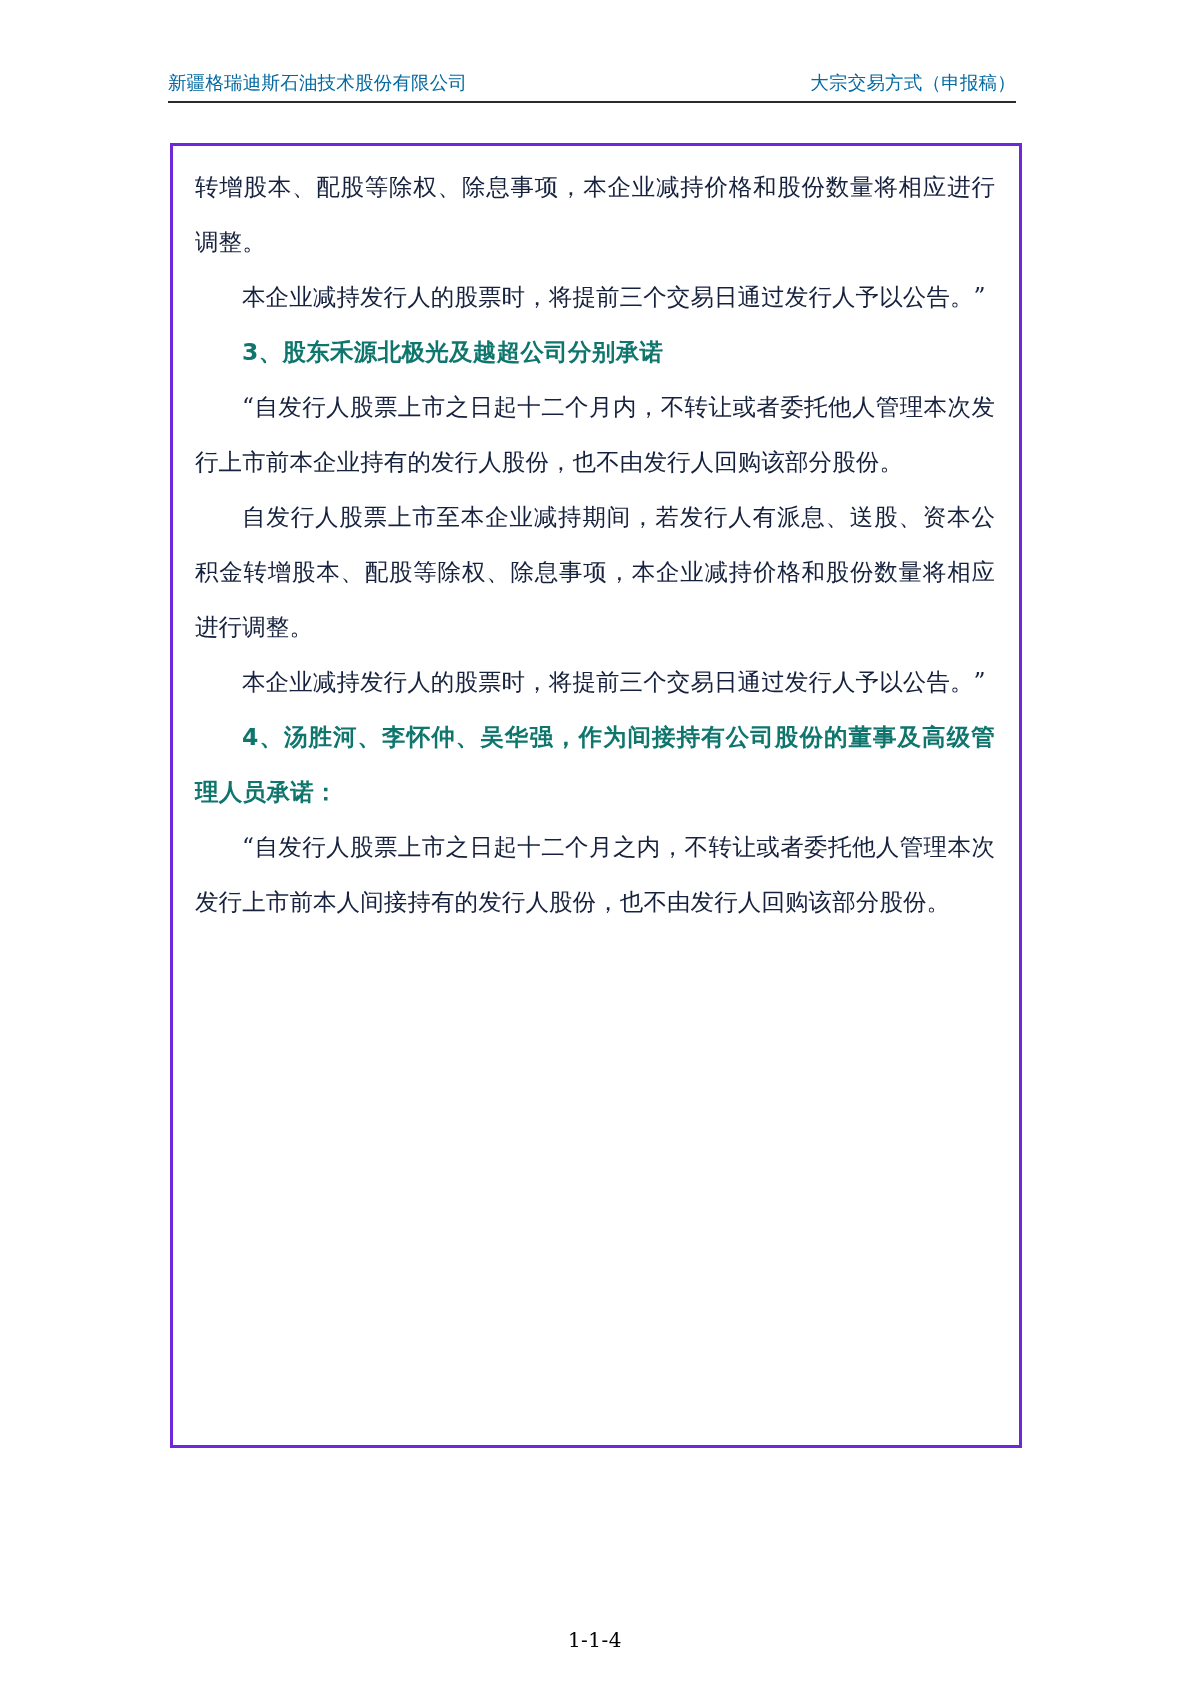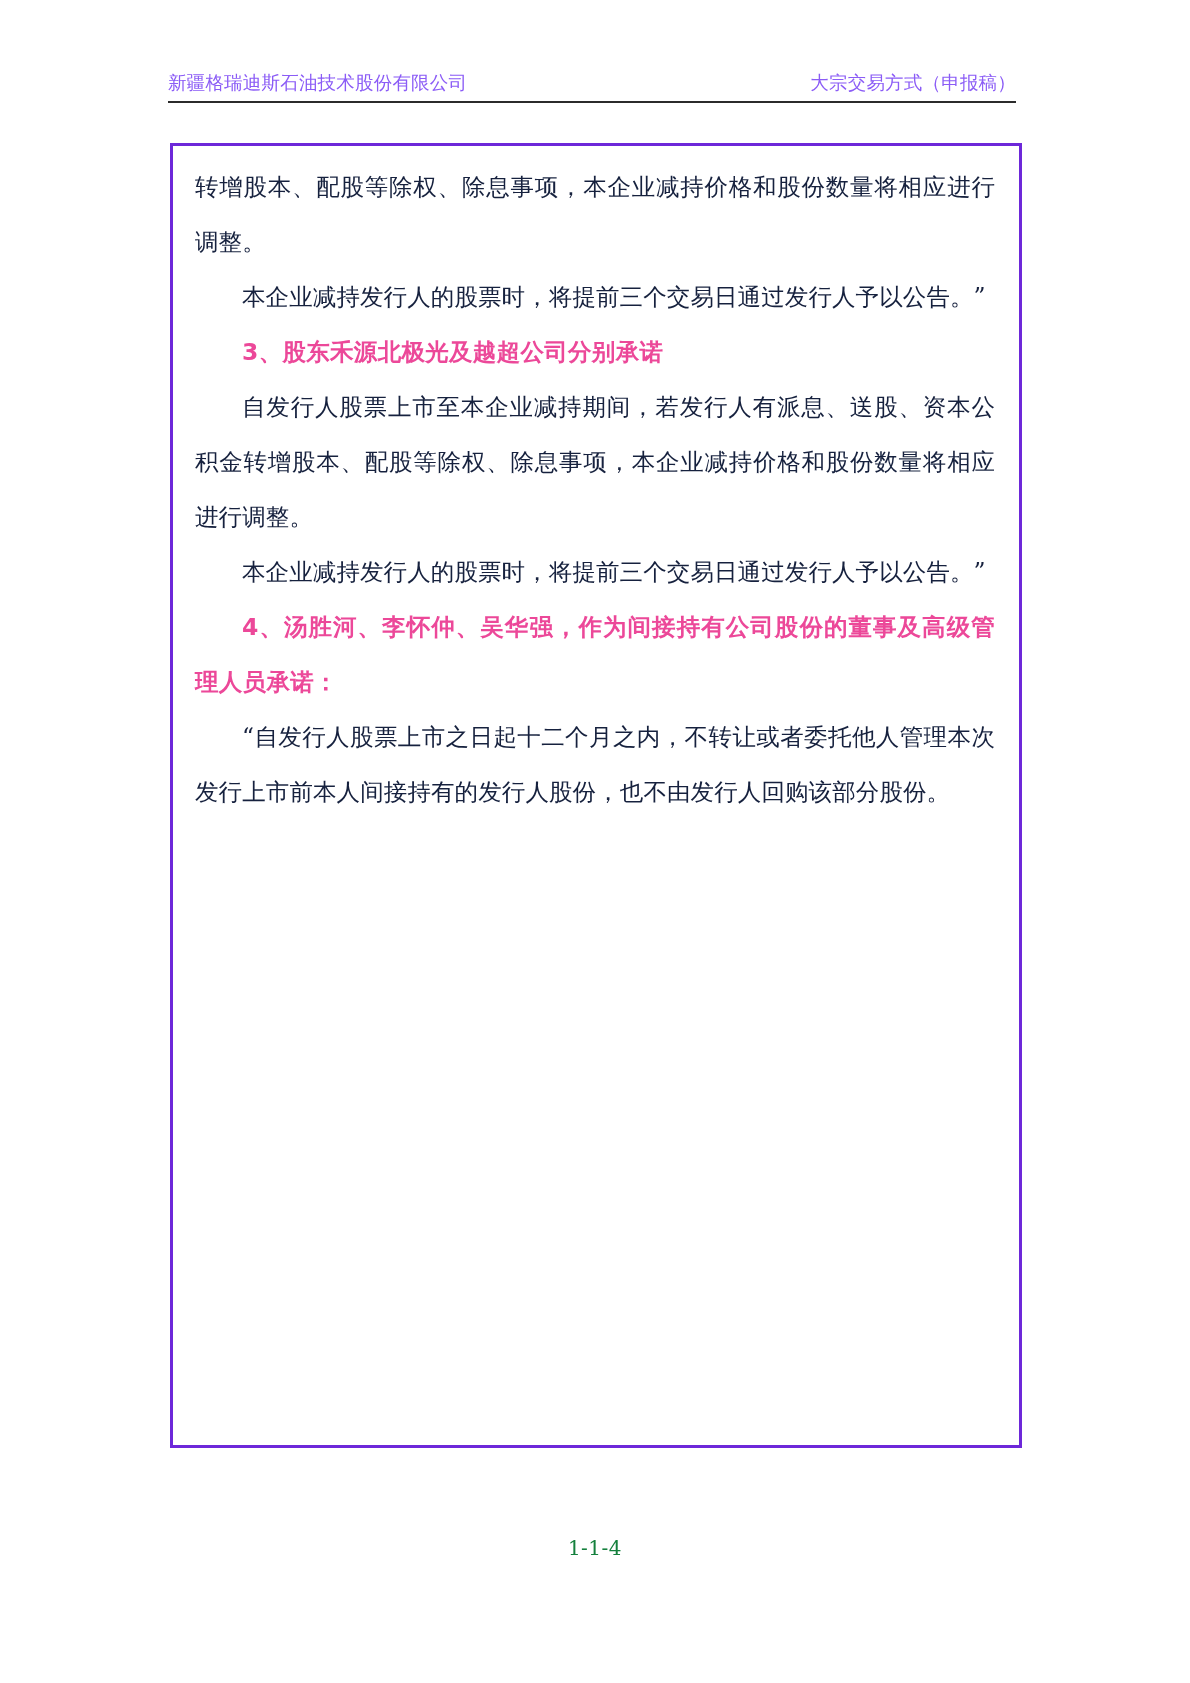--- a/index.html
+++ b/index.html
@@ -27,21 +27,21 @@
     position: absolute;
     left: 168px;
     top: 72px;
     width: 848px;
     display: flex;
     justify-content: space-between;
     align-items: flex-end;
     font-size: 18.5px;
     line-height: 1.2;
     letter-spacing: 0.2px;
-    color: #8b5cf6;
+    color: #0369a1;
     padding-bottom: 7px;
     border-bottom: 2px solid #2b2b2b;
     box-sizing: border-box;
     text-align: center;
   }
   .page-header .hdr-left  { white-space: nowrap; }
   .page-header .hdr-right { white-space: nowrap; }
 
   
   .content-frame {
@@ -76,51 +76,52 @@
   }
 
   h3.section-heading {
     margin: 0;
     font-family: "DejaVu Sans", "Liberation Sans", sans-serif;
     font-weight: 700;
     font-size: 23.5px;
     line-height: 55px;
     text-indent: 2em;
     text-align: justify;
-    color: #ec4899;
+    color: #0f766e;
     letter-spacing: 0.3px;
   }
 
   
   .page-footer {
     position: absolute;
     left: 0;
-    top: 1536px;
+    top: 1628px;
     width: 1190px;
     text-align: center;
     font-size: 20px;
-    color: #15803d;
+    color: #000000;
     letter-spacing: 0.5px;
   }
 </style>
 </head>
 <body>
 
 <div class="page">
 
   <div class="page-header">
     <span class="hdr-left">新疆格瑞迪斯石油技术股份有限公司</span>
     <span class="hdr-right">大宗交易方式（申报稿）</span>
   </div>
 
   <div class="content-frame">
     <div class="doc-body" id="doc-body">
         <p class="para cont">转增股本、配股等除权、除息事项，本企业减持价格和股份数量将相应进行调整。</p>
         <p class="para">本企业减持发行人的股票时，将提前三个交易日通过发行人予以公告。”</p>
         <h3 class="section-heading">3、股东禾源北极光及越超公司分别承诺</h3>
+        <p class="para">“自发行人股票上市之日起十二个月内，不转让或者委托他人管理本次发行上市前本企业持有的发行人股份，也不由发行人回购该部分股份。</p>
         <p class="para">自发行人股票上市至本企业减持期间，若发行人有派息、送股、资本公积金转增股本、配股等除权、除息事项，本企业减持价格和股份数量将相应进行调整。</p>
         <p class="para">本企业减持发行人的股票时，将提前三个交易日通过发行人予以公告。”</p>
         <h3 class="section-heading">4、汤胜河、李怀仲、吴华强，作为间接持有公司股份的董事及高级管理人员承诺：</h3>
         <p class="para">“自发行人股票上市之日起十二个月之内，不转让或者委托他人管理本次发行上市前本人间接持有的发行人股份，也不由发行人回购该部分股份。</p>
       </div>
   </div>
 
   <div class="page-footer">
     <span>1-1-4</span>
   </div>

